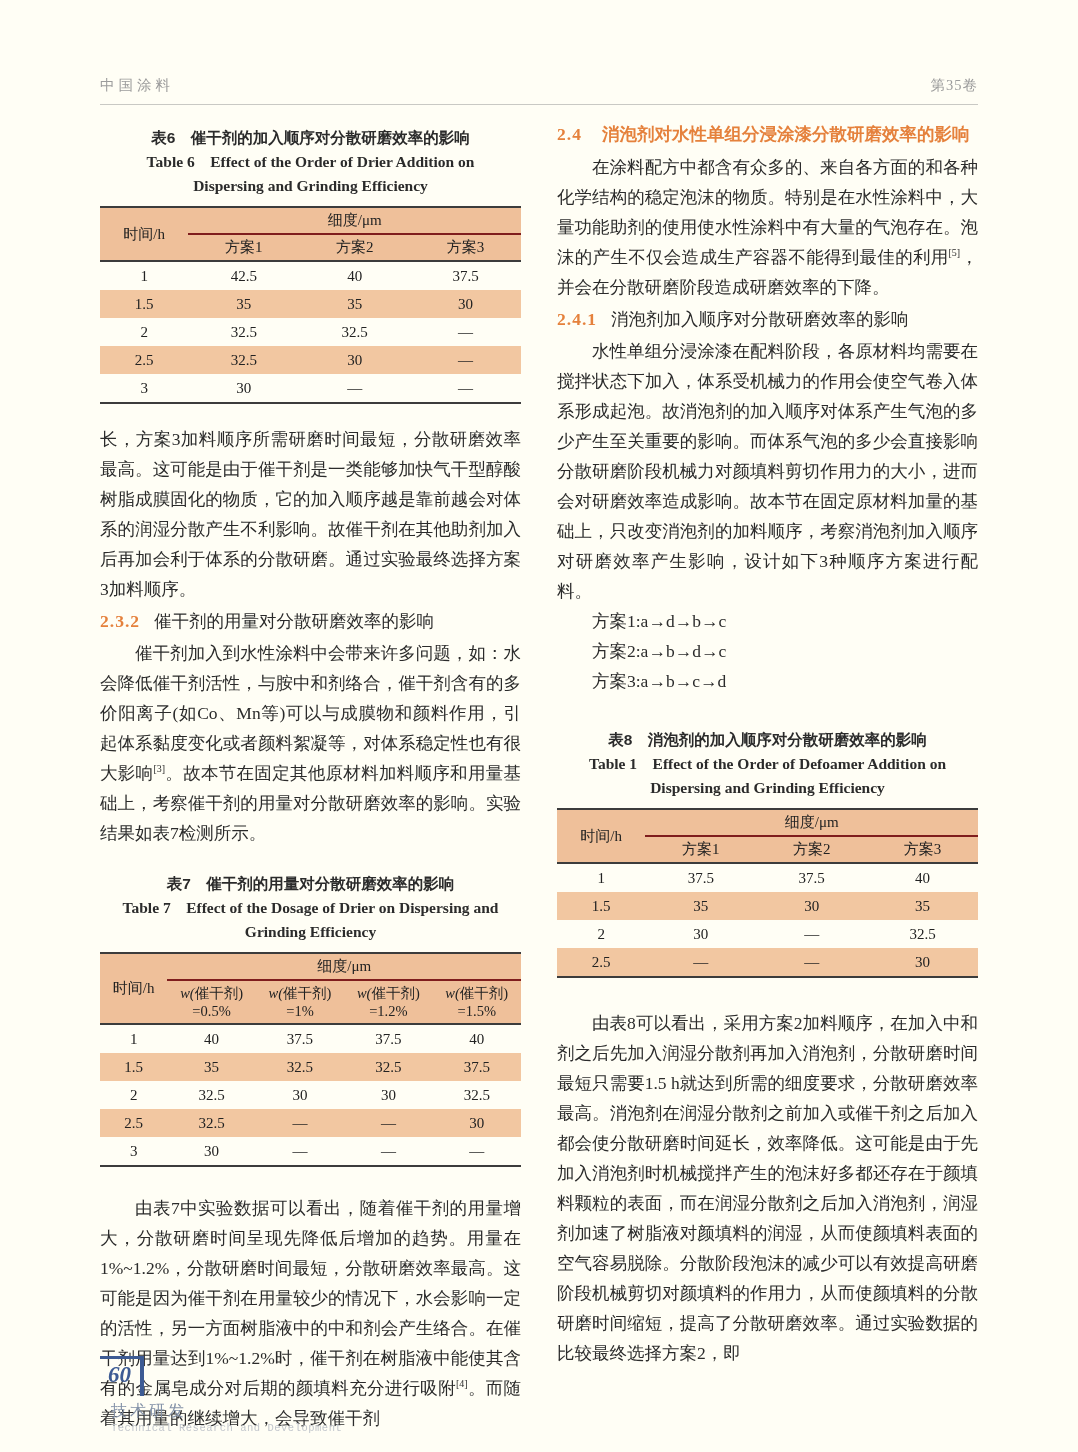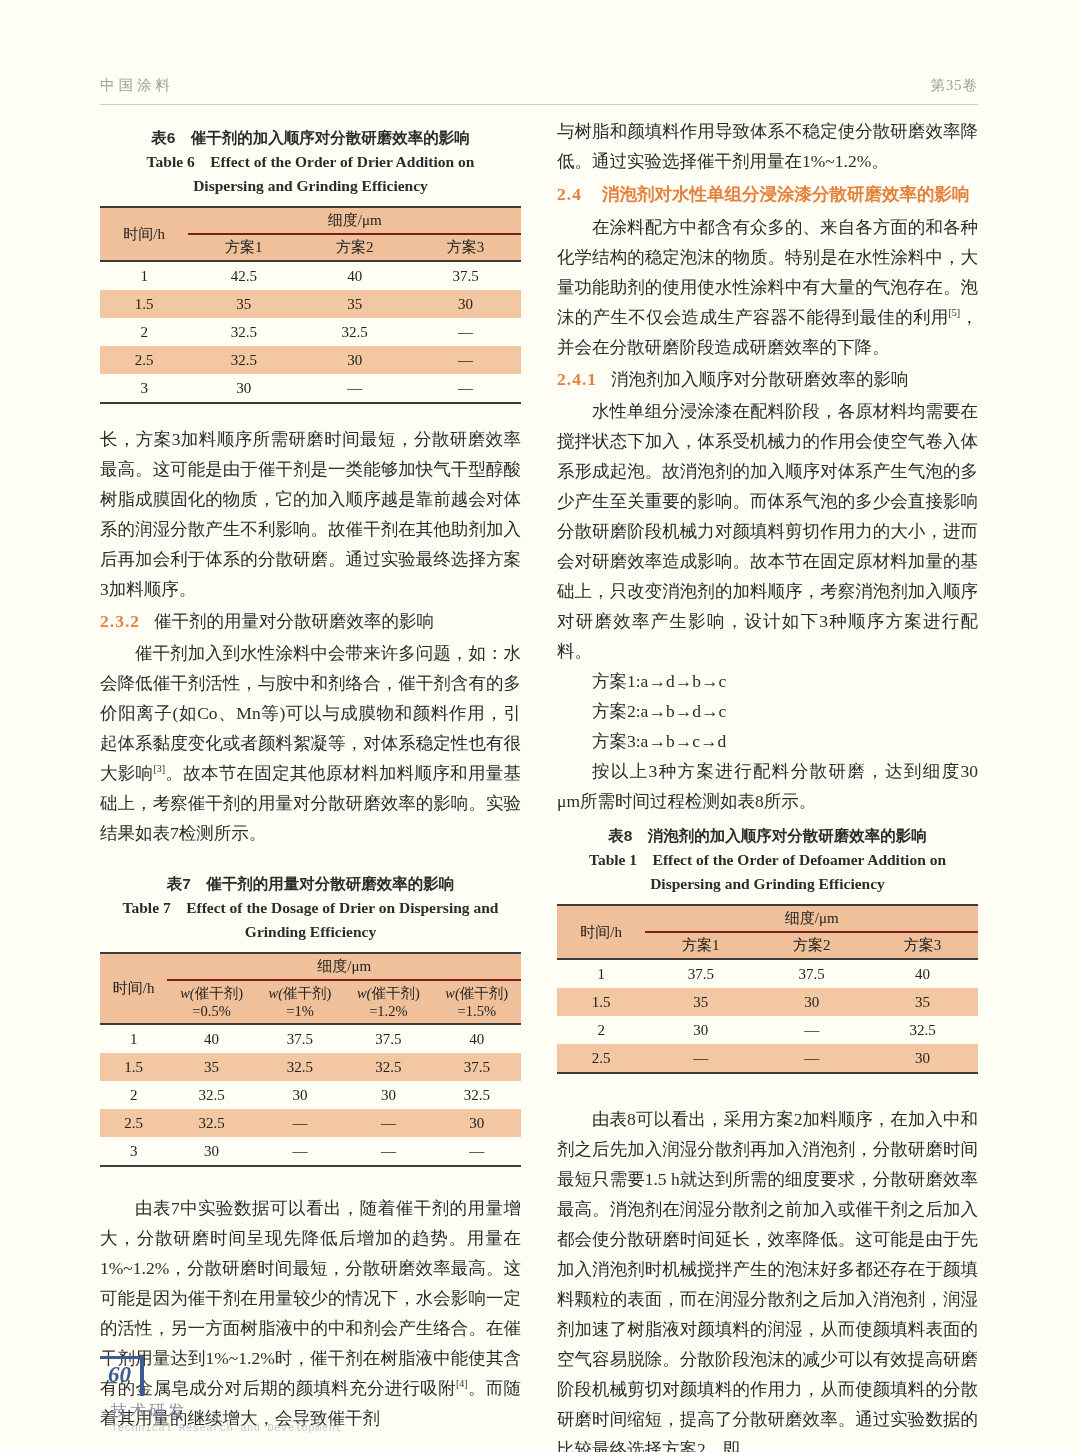--- a/index.html
+++ b/index.html
@@ -229,43 +229,41 @@
           </tr>
         </tbody>
       </table>
 
       <p class="body-text indent" style="margin-top:26px"><span>由表7中实验数据可以看出，随着催干剂的用量增大，分散研磨时间呈现先降低后增加的趋势。用量在1%~1.2%，分散研磨时间最短，分散研磨效率最高。这可能是因为催干剂在用量较少的情况下，水会影响一定的活性，另一方面树脂液中的中和剂会产生络合。在催干剂用量达到1%~1.2%时，催干剂在树脂液中能使其含有的金属皂成分对后期的颜填料充分进行吸附</span><sup class="cite">[4]</sup><span>。而随着其用量的继续增大，会导致催干剂</span></p>
 
     </div>
 
     <div class="col">
 
-      <p class="body-text">与树脂和颜填料作用导致体系不稳定使分散研磨效率降低。通过实验选择催干剂用量在1%~1.2%。</p>
 
       <div class="heading-major">
         <span class="hnum">2.4</span><span>消泡剂对水性单组分浸涂漆分散研磨效率的影响</span>
       </div>
 
       <p class="body-text indent"><span>在涂料配方中都含有众多的、来自各方面的和各种化学结构的稳定泡沫的物质。特别是在水性涂料中，大量功能助剂的使用使水性涂料中有大量的气泡存在。泡沫的产生不仅会造成生产容器不能得到最佳的利用</span><sup class="cite">[5]</sup><span>，并会在分散研磨阶段造成研磨效率的下降。</span></p>
 
       <div class="subheading">
         <span class="hnum">2.4.1</span><span>消泡剂加入顺序对分散研磨效率的影响</span>
       </div>
 
       <p class="body-text indent">水性单组分浸涂漆在配料阶段，各原材料均需要在搅拌状态下加入，体系受机械力的作用会使空气卷入体系形成起泡。故消泡剂的加入顺序对体系产生气泡的多少产生至关重要的影响。而体系气泡的多少会直接影响分散研磨阶段机械力对颜填料剪切作用力的大小，进而会对研磨效率造成影响。故本节在固定原材料加量的基础上，只改变消泡剂的加料顺序，考察消泡剂加入顺序对研磨效率产生影响，设计如下3种顺序方案进行配料。</p>
 
       <div>
         <div class="scheme-line">方案1:a→d→b→c</div>
         <div class="scheme-line">方案2:a→b→d→c</div>
         <div class="scheme-line">方案3:a→b→c→d</div>
       </div>
 
-      <p class="body-text indent">按以上3种方案进行配料分散研磨，达到细度30 μm所需时间过程检测如表8所示。</p>
-
-      <div class="table-caption" style="margin-top:8px">
+
+      <div class="table-caption" style="margin-top:32px">
         <div class="cap-cn">表8　消泡剂的加入顺序对分散研磨效率的影响</div>
         <div class="cap-en">Table 1　Effect of the Order of Defoamer Addition on</div>
         <div class="cap-en">Dispersing and Grinding Efficiency</div>
       </div>
 
       <table class="data-table">
         <thead>
           <tr>
             <th rowspan="2" style="width:21%">时间/h</th>
             <th colspan="3" class="span-col">细度/μm</th>

